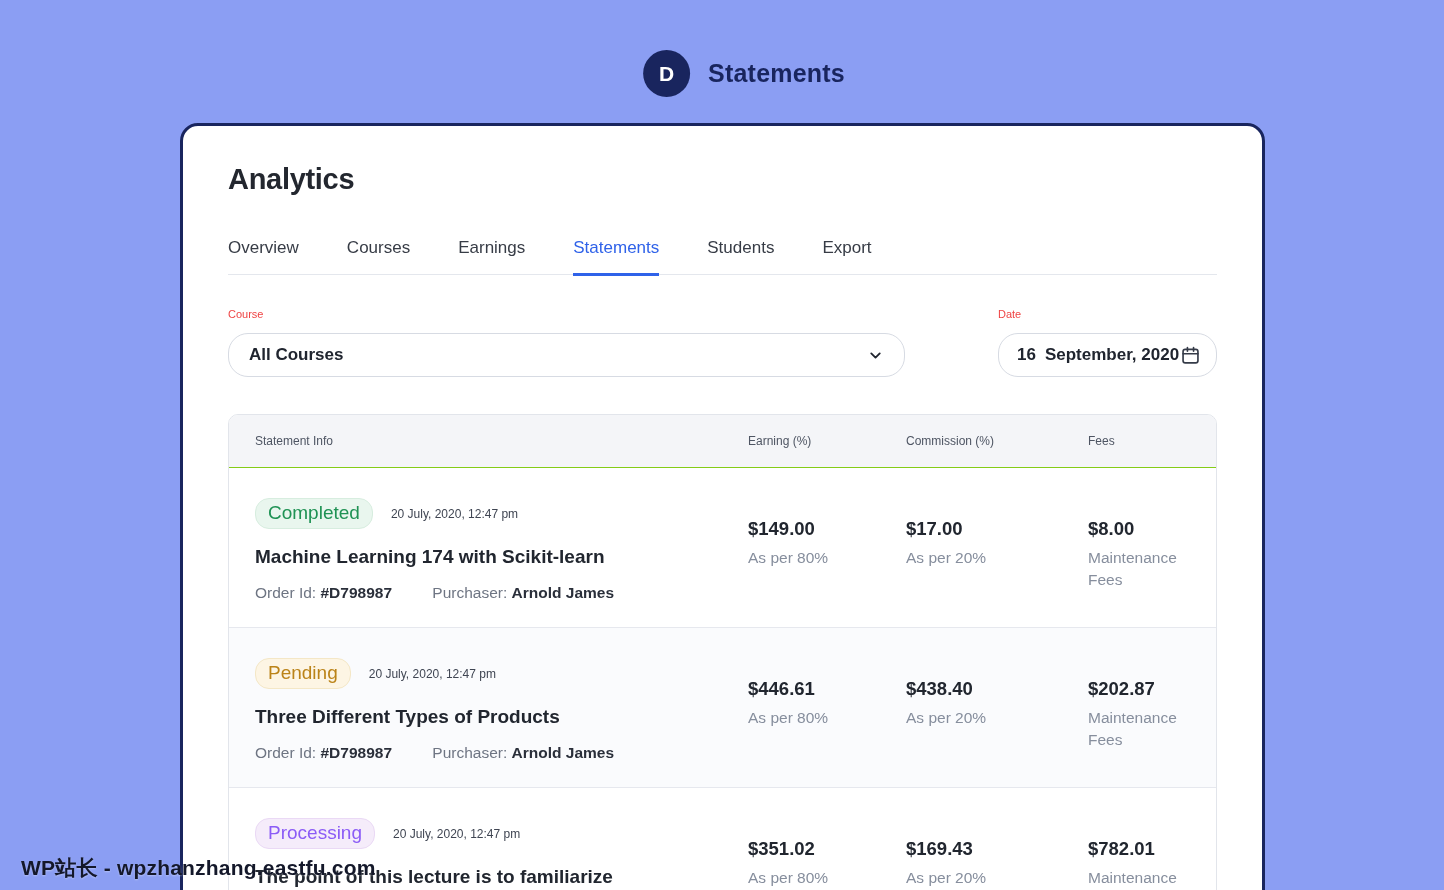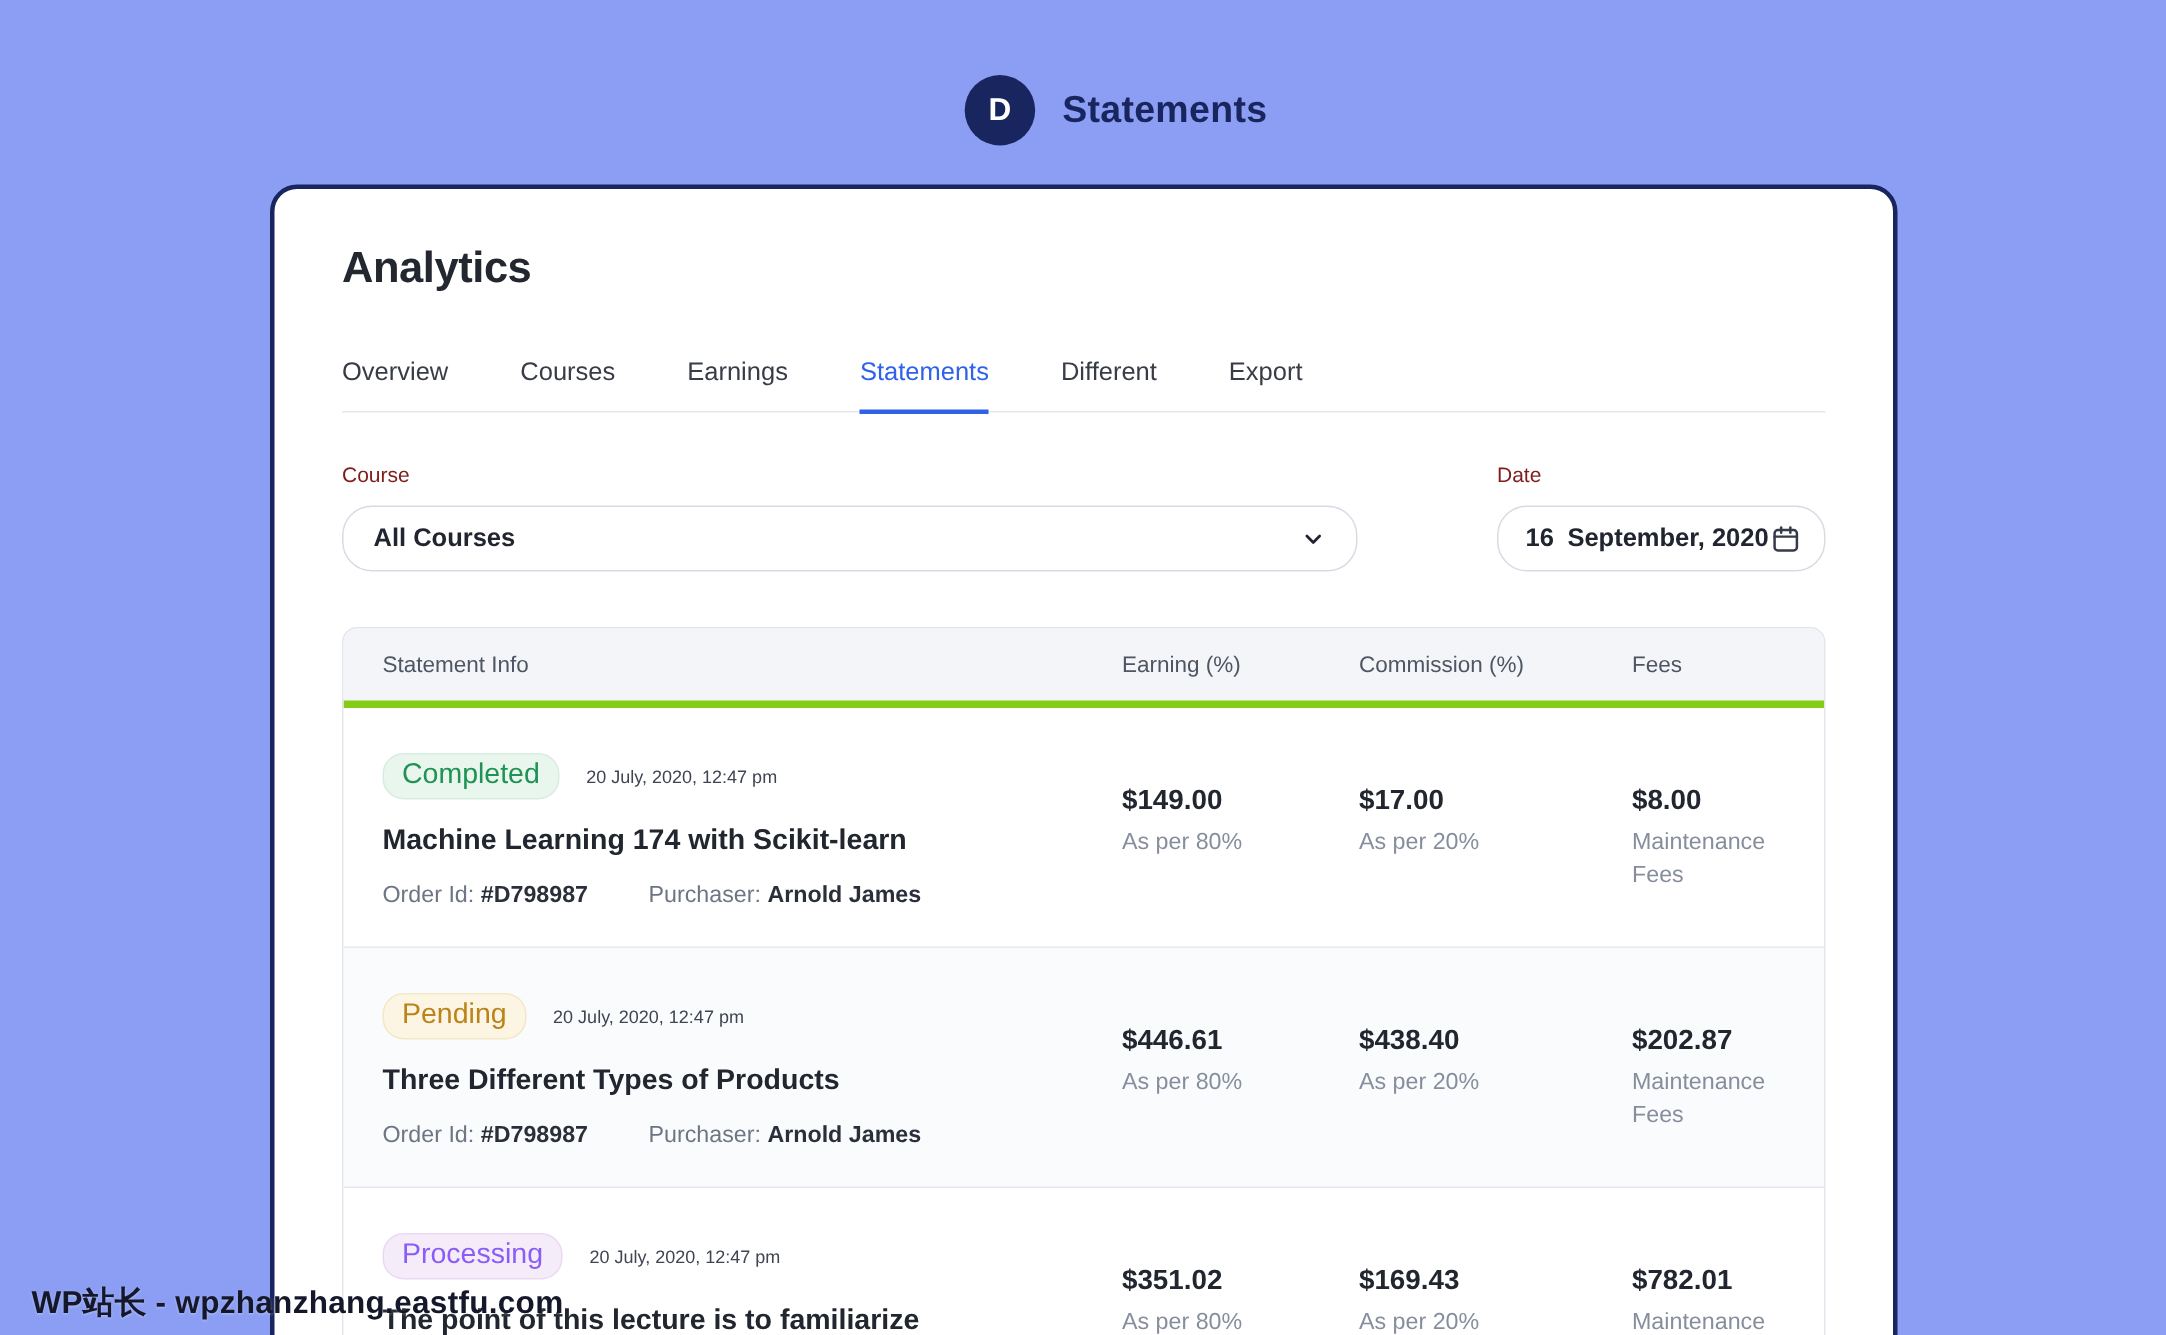--- a/index.html
+++ b/index.html
@@ -42,37 +42,37 @@
   .tabs { display: flex; gap: 48px; margin-top: 42px; border-bottom: 1px solid #e4e7ed; }
   .tab {
     font-size: 17px; color: #373c46; padding-bottom: 15px;
     border-bottom: 3px solid transparent; margin-bottom: -2px; cursor: pointer;
     white-space: nowrap;
   }
   .tab.active { color: #2f62e9; border-bottom-color: #2f62e9; }
 
   
   .filters { display: flex; justify-content: space-between; margin-top: 33px; }
-  .filter-label { font-size: 14px; color: #7f1d1d; margin-bottom: 13px; }
+  .filter-label { font-size: 11px; color: #ef4444; margin-bottom: 13px; }
   .select-box, .date-box {
     height: 44px; border: 1px solid #d7dbe3; border-radius: 20px;
     background: #fff; display: flex; align-items: center;
     font-size: 17px; font-weight: bold; color: #20252f; cursor: pointer;
   }
   .select-box { width: 677px; justify-content: space-between; padding: 0 20px; }
   .date-box { width: 219px; padding: 0 15px 0 18px; }
   .date-day { margin-right: 9px; }
   .calendar-wrap { margin-left: auto; display: flex; align-items: center; }
 
   
   .table { margin-top: 37px; border: 1px solid #e2e5eb; border-radius: 10px 10px 0 0; overflow: hidden; }
   .thead, .trow { display: grid; grid-template-columns: 519px 158px 182px 1fr; }
   .thead {
     background: #f4f5f8; height: 53px; align-items: center;
-    font-size: 15px; color: #4e5563; border-bottom: 5px solid #84cc16;
+    font-size: 12px; color: #4e5563; border-bottom: 1px solid #84cc16;
   }
   .th-info { padding-left: 26px; }
   .trow { min-height: 160px; border-bottom: 1px solid #e6e8ee; background: #ffffff; }
   .trow.alt { background: #fafbfd; }
 
   .td-info { padding: 30px 20px 0 26px; }
   .row-top { display: flex; align-items: center; gap: 18px; }
   .badge { font-size: 19px; padding: 3px 12px 4px; border-radius: 14px; white-space: nowrap; }
   .badge-completed { background: #e9f6ee; color: #1f9254; border: 1px solid #d7eddf; }
   .badge-pending { background: #fdf5e4; color: #bb8318; border: 1px solid #f4e7c6; }
@@ -109,21 +109,21 @@
   </div>
 
   <div class="card">
     <h1 class="card-title">Analytics</h1>
 
     <div class="tabs">
       <div class="tab">Overview</div>
       <div class="tab">Courses</div>
       <div class="tab">Earnings</div>
       <div class="tab active">Statements</div>
-      <div class="tab">Different</div>
+      <div class="tab">Students</div>
       <div class="tab">Export</div>
     </div>
 
     <div class="filters">
       <div>
         <div class="filter-label">Course</div>
         <div class="select-box">
           <span>All Courses</span>
           <span style="display:flex;">
             <svg width="17" height="17" viewBox="0 0 24 24" fill="none" stroke="#20252f" stroke-width="2.6" stroke-linecap="round" stroke-linejoin="round">

